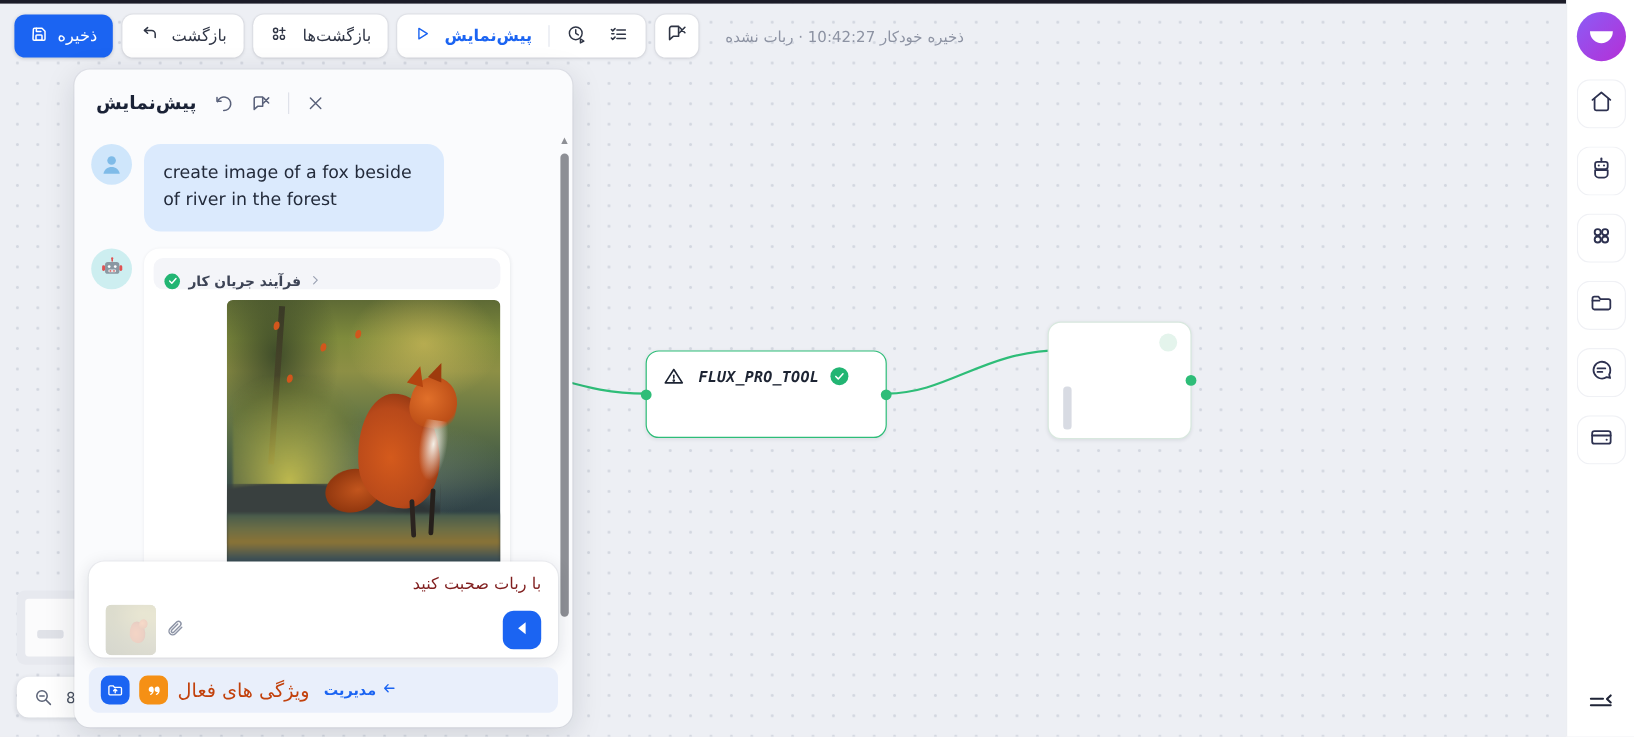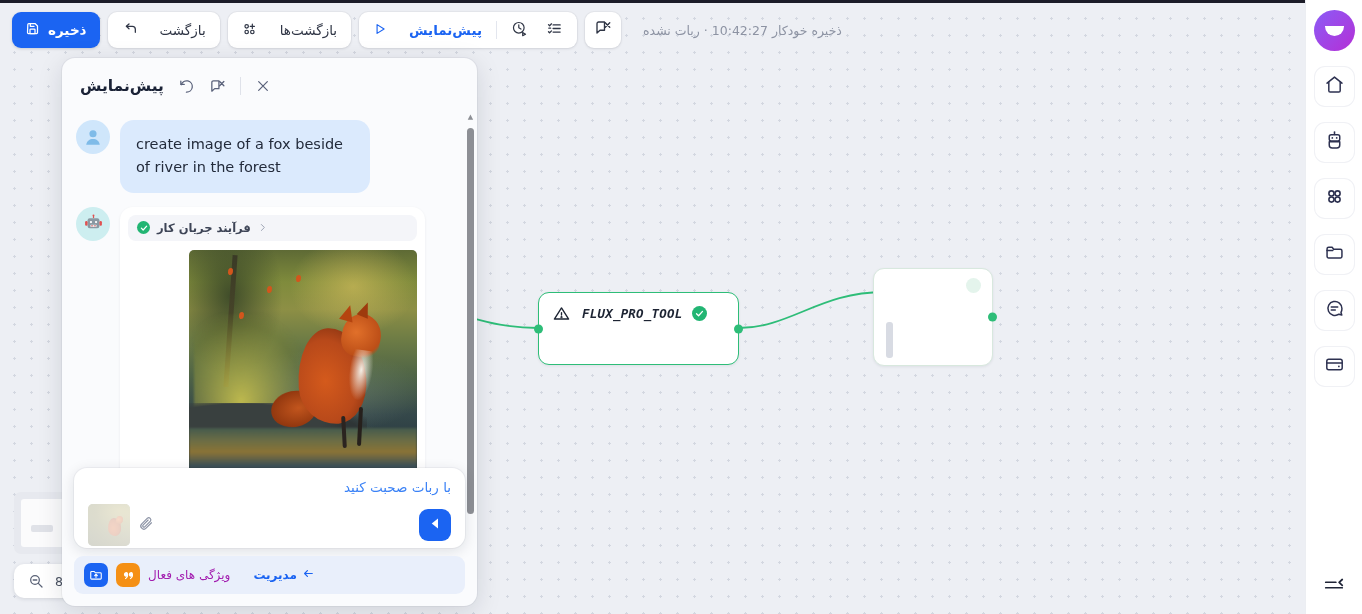--- a/index.html
+++ b/index.html
@@ -28,29 +28,29 @@
     padding: 0 12px; gap: 8px; pointer-events: none;
   }
   .tb-group {
     pointer-events: auto;
     display: flex; flex-direction: row-reverse; align-items: center;
     background: #ffffff; border-radius: 9px; height: 36px;
     box-shadow: 0 1px 3px rgba(16,24,40,.10), 0 0 0 1px rgba(16,24,40,.03);
     padding: 0 6px; gap: 2px;
   }
   .tb-btn {
-    display: flex; flex-direction: row-reverse; align-items: center; gap: 22px;
+    display: flex; flex-direction: row-reverse; align-items: center; gap: 11px;
     height: 28px; padding: 0 8px; border-radius: 7px;
     font-size: 13.5px; color: #2f3545; white-space: nowrap; cursor: pointer;
   }
   .tb-save {
     pointer-events: auto;
     background: #1b64f2; color: #fff; height: 36px; border-radius: 9px;
     display: flex; flex-direction: row-reverse; align-items: center; gap: 8px;
-    padding: 0 13px; font-size: 13.5px; font-weight: 700; cursor: pointer;
+    padding: 0 13px; font-size: 13.5px; font-weight: 400; cursor: pointer;
     box-shadow: 0 1px 3px rgba(16,24,40,.16);
   }
   .tb-accent { color: #1b64f2; font-weight: 600; }
   .tb-sep { width: 1px; height: 18px; background: #e3e6ee; margin: 0 4px; }
   .tb-icononly {
     pointer-events:auto; width:36px; height:36px; border-radius:9px; background:#fff;
     display:flex; align-items:center; justify-content:center; cursor:pointer;
     box-shadow: 0 1px 3px rgba(16,24,40,.10), 0 0 0 1px rgba(16,24,40,.03);
   }
   .autosave {
@@ -130,21 +130,21 @@
   .avatar.user { background:#cfe6fb; }
   .avatar.bot  { background:#cdeef0; }
   .bubble-user {
     background:#dbeafd; border-radius:14px; padding:13px 16px;
     font-size:14.5px; line-height:1.62; color:#232b3b; direction:ltr; text-align:left;
     max-width:250px;
   }
   .bot-card { background:#ffffff; border-radius:13px; padding:8px; width:305px;
               box-shadow: 0 1px 3px rgba(16,24,40,.07); }
   .wf-chip {
-    display:flex; flex-direction:row-reverse; align-items:center; gap:7px;
+    display:flex; flex-direction:row-reverse; align-items:flex-end; gap:7px;
     background:#f4f5f9; border-radius:8px; height:26px; padding:0 9px;
     font-size:11.5px; color:#3c4considerations; color:#3d4456; font-weight:600; cursor:pointer;
   }
   .wf-dot { width:13px; height:13px; border-radius:50%; background:#22b573; flex:none;
             display:flex; align-items:center; justify-content:center; }
   .wf-chev { color:#9aa1b2; font-size:12px; }
   .gen-img { margin-top:9px; width:228px; height:228px; border-radius:5px; overflow:hidden; position:relative; }
 
   
   .fox-scene { position:absolute; inset:0; background:
@@ -193,38 +193,38 @@
       background:#2b2420; transform: rotate(-3deg); border-radius:2px;}
   .fox-leaf { position:absolute; width:5px; height:7px; background:#d2561c; border-radius:60% 40%; }
 
   
   .composer {
     position:absolute; left:12px; right:12px; bottom:58px;
     background:#fff; border-radius:13px; height:80px;
     box-shadow: 0 3px 14px rgba(16,24,40,.12), 0 0 0 1px rgba(16,24,40,.04);
     padding: 11px 14px;
   }
-  .composer-ph { font-size:13.5px; color:#3b82f6; text-align:right; }
+  .composer-ph { font-size:13.5px; color:#7f1d1d; text-align:right; }
   .composer-row { display:flex; flex-direction:row-reverse; align-items:center; margin-top:9px; }
   .attach { color:#8d94a6; cursor:pointer; margin-right:auto; order:2; }
   .send {
     width:32px; height:32px; border-radius:9px; background:#1b64f2; order:3;
     display:flex; align-items:center; justify-content:center; cursor:pointer; margin-left:0; margin-right:0;
   }
   .thumb { width:42px; height:42px; border-radius:5px; overflow:hidden; order:1; margin-right:8px; opacity:.25; position:relative; }
   .panel-foot {
     position:absolute; left:12px; right:12px; bottom:12px; height:38px;
     background:#e9effb; border-radius:9px;
     display:flex; flex-direction:row-reverse; align-items:center; padding:0 10px; gap:8px;
   }
   .foot-badge { width:24px; height:24px; border-radius:7px; display:flex; align-items:center; justify-content:center; }
   .foot-badge.orange { background:#f59015; }
   .foot-badge.blue { background:#1b64f2; }
-  .foot-label { font-size:12px; color:#a21caf; margin-right:4px; }
-  .foot-manage { margin-left:11px; margin-right:auto; font-size:12px; color:#1b64f2; font-weight:600;
+  .foot-label { font-size:16px; color:#c2410c; margin-right:4px; }
+  .foot-manage { margin-left:0; margin-right:auto; font-size:12px; color:#1b64f2; font-weight:600;
                  display:flex; flex-direction:row-reverse; align-items:center; gap:5px; cursor:pointer; }
   .scrollbar { position:absolute; right:3px; top:56px; bottom:92px; width:7px; }
   .scroll-thumb { position:absolute; top:14px; bottom:0; left:0; width:7px; border-radius:4px; background:#8d8f95; }
   .scroll-arrow { position:absolute; top:0; left:0; width:7px; text-align:center; font-size:7px; color:#8d8f95; line-height:7px; }
 
   
   .rail { position:absolute; top:0; right:0; width:57px; height:614px; background:#fff;
           border-left:1px solid #eceef2; display:flex; flex-direction:column; align-items:center; padding-top:10px; }
   .rail-logo { width:41px; height:41px; border-radius:50%;
                background:linear-gradient(135deg,#8b5cf6,#b52fd6); display:flex; align-items:center; justify-content:center; }

